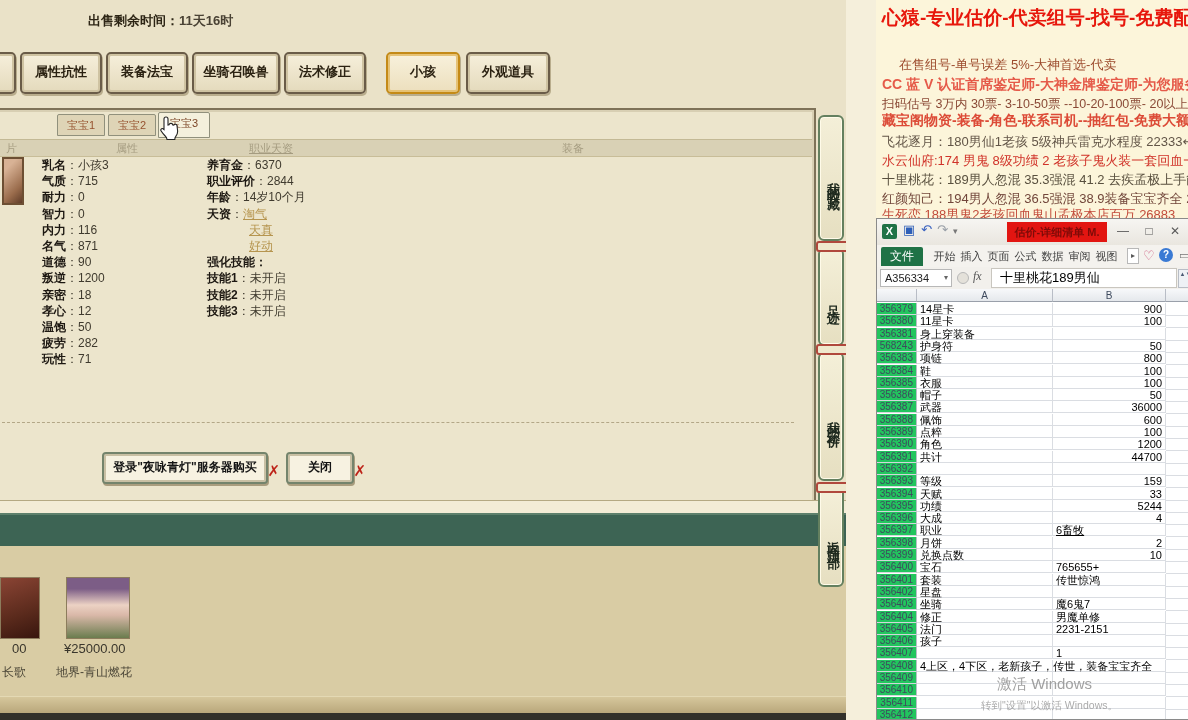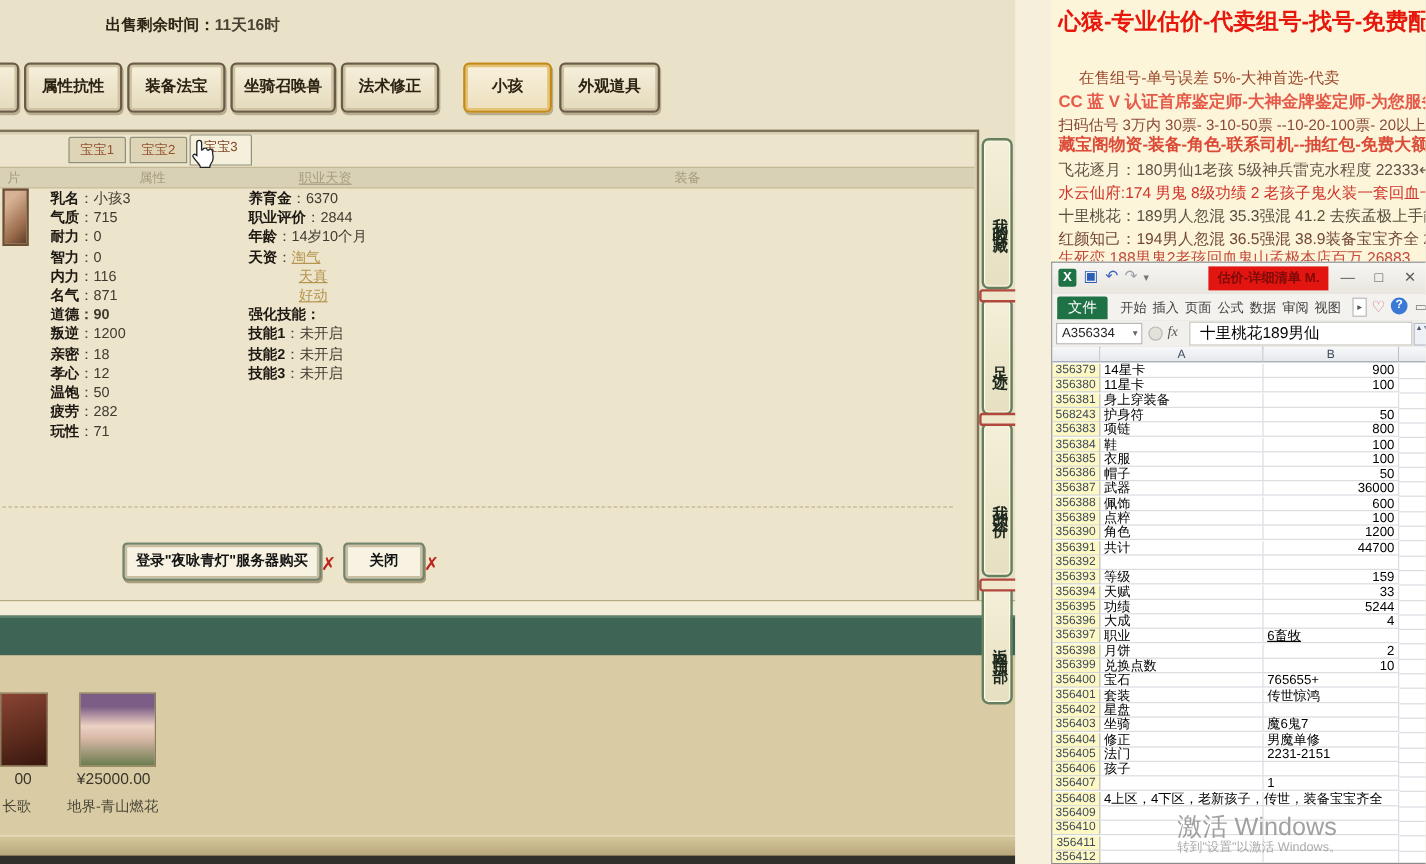--- a/index.html
+++ b/index.html
@@ -78,28 +78,28 @@
   #fx{left:96px;top:2px;font-size:12px;font-style:italic;font-family:"Liberation Serif","DejaVu Serif",serif;color:#555}
   #fbar{left:114px;top:1px;right:18px;height:18px;background:#fff;border:1px solid #c9c6bf;
         font-size:13px;color:#000;line-height:18px;padding-left:8px;white-space:nowrap;overflow:hidden}
   #spinner{right:2px;top:2px;width:13px;height:17px;background:#eef1f5;border:1px solid #b8bdc6;
            font-size:6px;color:#4a5a74;text-align:center;line-height:8px;cursor:pointer}
   #xl-colhead{left:0;top:70px;width:100%;height:14px}
   .chd{position:absolute;top:0;height:13px;background:linear-gradient(#f7f8fa,#e5e8ec);border-right:1px solid #b8bdc6;
        border-bottom:1px solid #9aa0aa;font-size:10px;color:#3e4a5e;text-align:center;line-height:13px;box-sizing:border-box;cursor:pointer}
   #xl-grid{left:0;top:84px;width:100%;height:418px;overflow:hidden}
   .xrow{position:absolute;left:0;width:100%;height:13px}
-  .rnum{position:absolute;left:0;top:0;width:40px;height:12px;background:#fef9c3;border-right:1px solid #b8bdc6;
+  .rnum{position:absolute;left:0;top:0;width:40px;height:12px;background:#22c55e;border-right:1px solid #b8bdc6;
         border-bottom:1px solid #d2d6db;font-size:10px;color:#3e4a5e;text-align:right;padding-right:3px;box-sizing:border-box;line-height:12px;cursor:pointer}
   .ca{position:absolute;left:40px;top:0;width:136px;height:12px;border-right:1px solid #dadde2;border-bottom:1px solid #dadde2;
       font-size:11px;color:#000;line-height:12px;padding-left:3px;box-sizing:border-box;white-space:nowrap;overflow:visible;z-index:2;cursor:cell}
   .cb{position:absolute;left:176px;top:0;width:113px;height:12px;border-right:1px solid #dadde2;border-bottom:1px solid #dadde2;
       font-size:11px;color:#000;line-height:12px;box-sizing:border-box;padding:0 3px;white-space:nowrap;cursor:cell}
   .cc{position:absolute;left:289px;top:0;width:31px;height:12px;border-bottom:1px solid #dadde2;cursor:cell}
-  #wm1{left:104px;top:456px;font-size:21px;color:#8a8a8a;opacity:.8;z-index:9}
+  #wm1{left:120px;top:456px;font-size:15px;color:#8a8a8a;opacity:.8;z-index:9}
   #wm2{left:104px;top:480px;font-size:10.5px;color:#8f8f8f;opacity:.75;z-index:9}
 
   #cursor{position:absolute;left:158px;top:116px;z-index:20}
 </style>
 </head>
 <body>
 
 <div id="root">
 
   <div id="stage">
@@ -131,21 +131,21 @@
           <span class="thead" style="left: 568px;">装备</span>
         </div>
       <div class="abs" id="portrait"></div>
       <div id="attrs">
           <div class="kv" style="left: 50px; top: 47px;"><b>乳名</b>：小孩3</div>
           <div class="kv" style="left: 50px; top: 63.2px;"><b>气质</b>：715</div>
           <div class="kv" style="left: 50px; top: 79.4px;"><b>耐力</b>：0</div>
           <div class="kv" style="left: 50px; top: 95.6px;"><b>智力</b>：0</div>
           <div class="kv" style="left: 50px; top: 111.8px;"><b>内力</b>：116</div>
           <div class="kv" style="left: 50px; top: 128px;"><b>名气</b>：871</div>
-          <div class="kv" style="left: 50px; top: 144.2px; font-weight: bold;"><b>道德</b>：90</div>
+          <div class="kv" style="left: 50px; top: 144.2px;"><b>道德</b>：90</div>
           <div class="kv" style="left: 50px; top: 160.4px;"><b>叛逆</b>：1200</div>
           <div class="kv" style="left: 50px; top: 176.6px;"><b>亲密</b>：18</div>
           <div class="kv" style="left: 50px; top: 192.8px;"><b>孝心</b>：12</div>
           <div class="kv" style="left: 50px; top: 209px;"><b>温饱</b>：50</div>
           <div class="kv" style="left: 50px; top: 225.2px;"><b>疲劳</b>：282</div>
           <div class="kv" style="left: 50px; top: 241.4px;"><b>玩性</b>：71</div>
         </div>
       <div id="details">
           <div class="kv" style="left: 215px; top: 47px;"><b>养育金</b>：6370</div>
           <div class="kv" style="left: 215px; top: 63.2px;"><b>职业评价</b>：2844</div>

